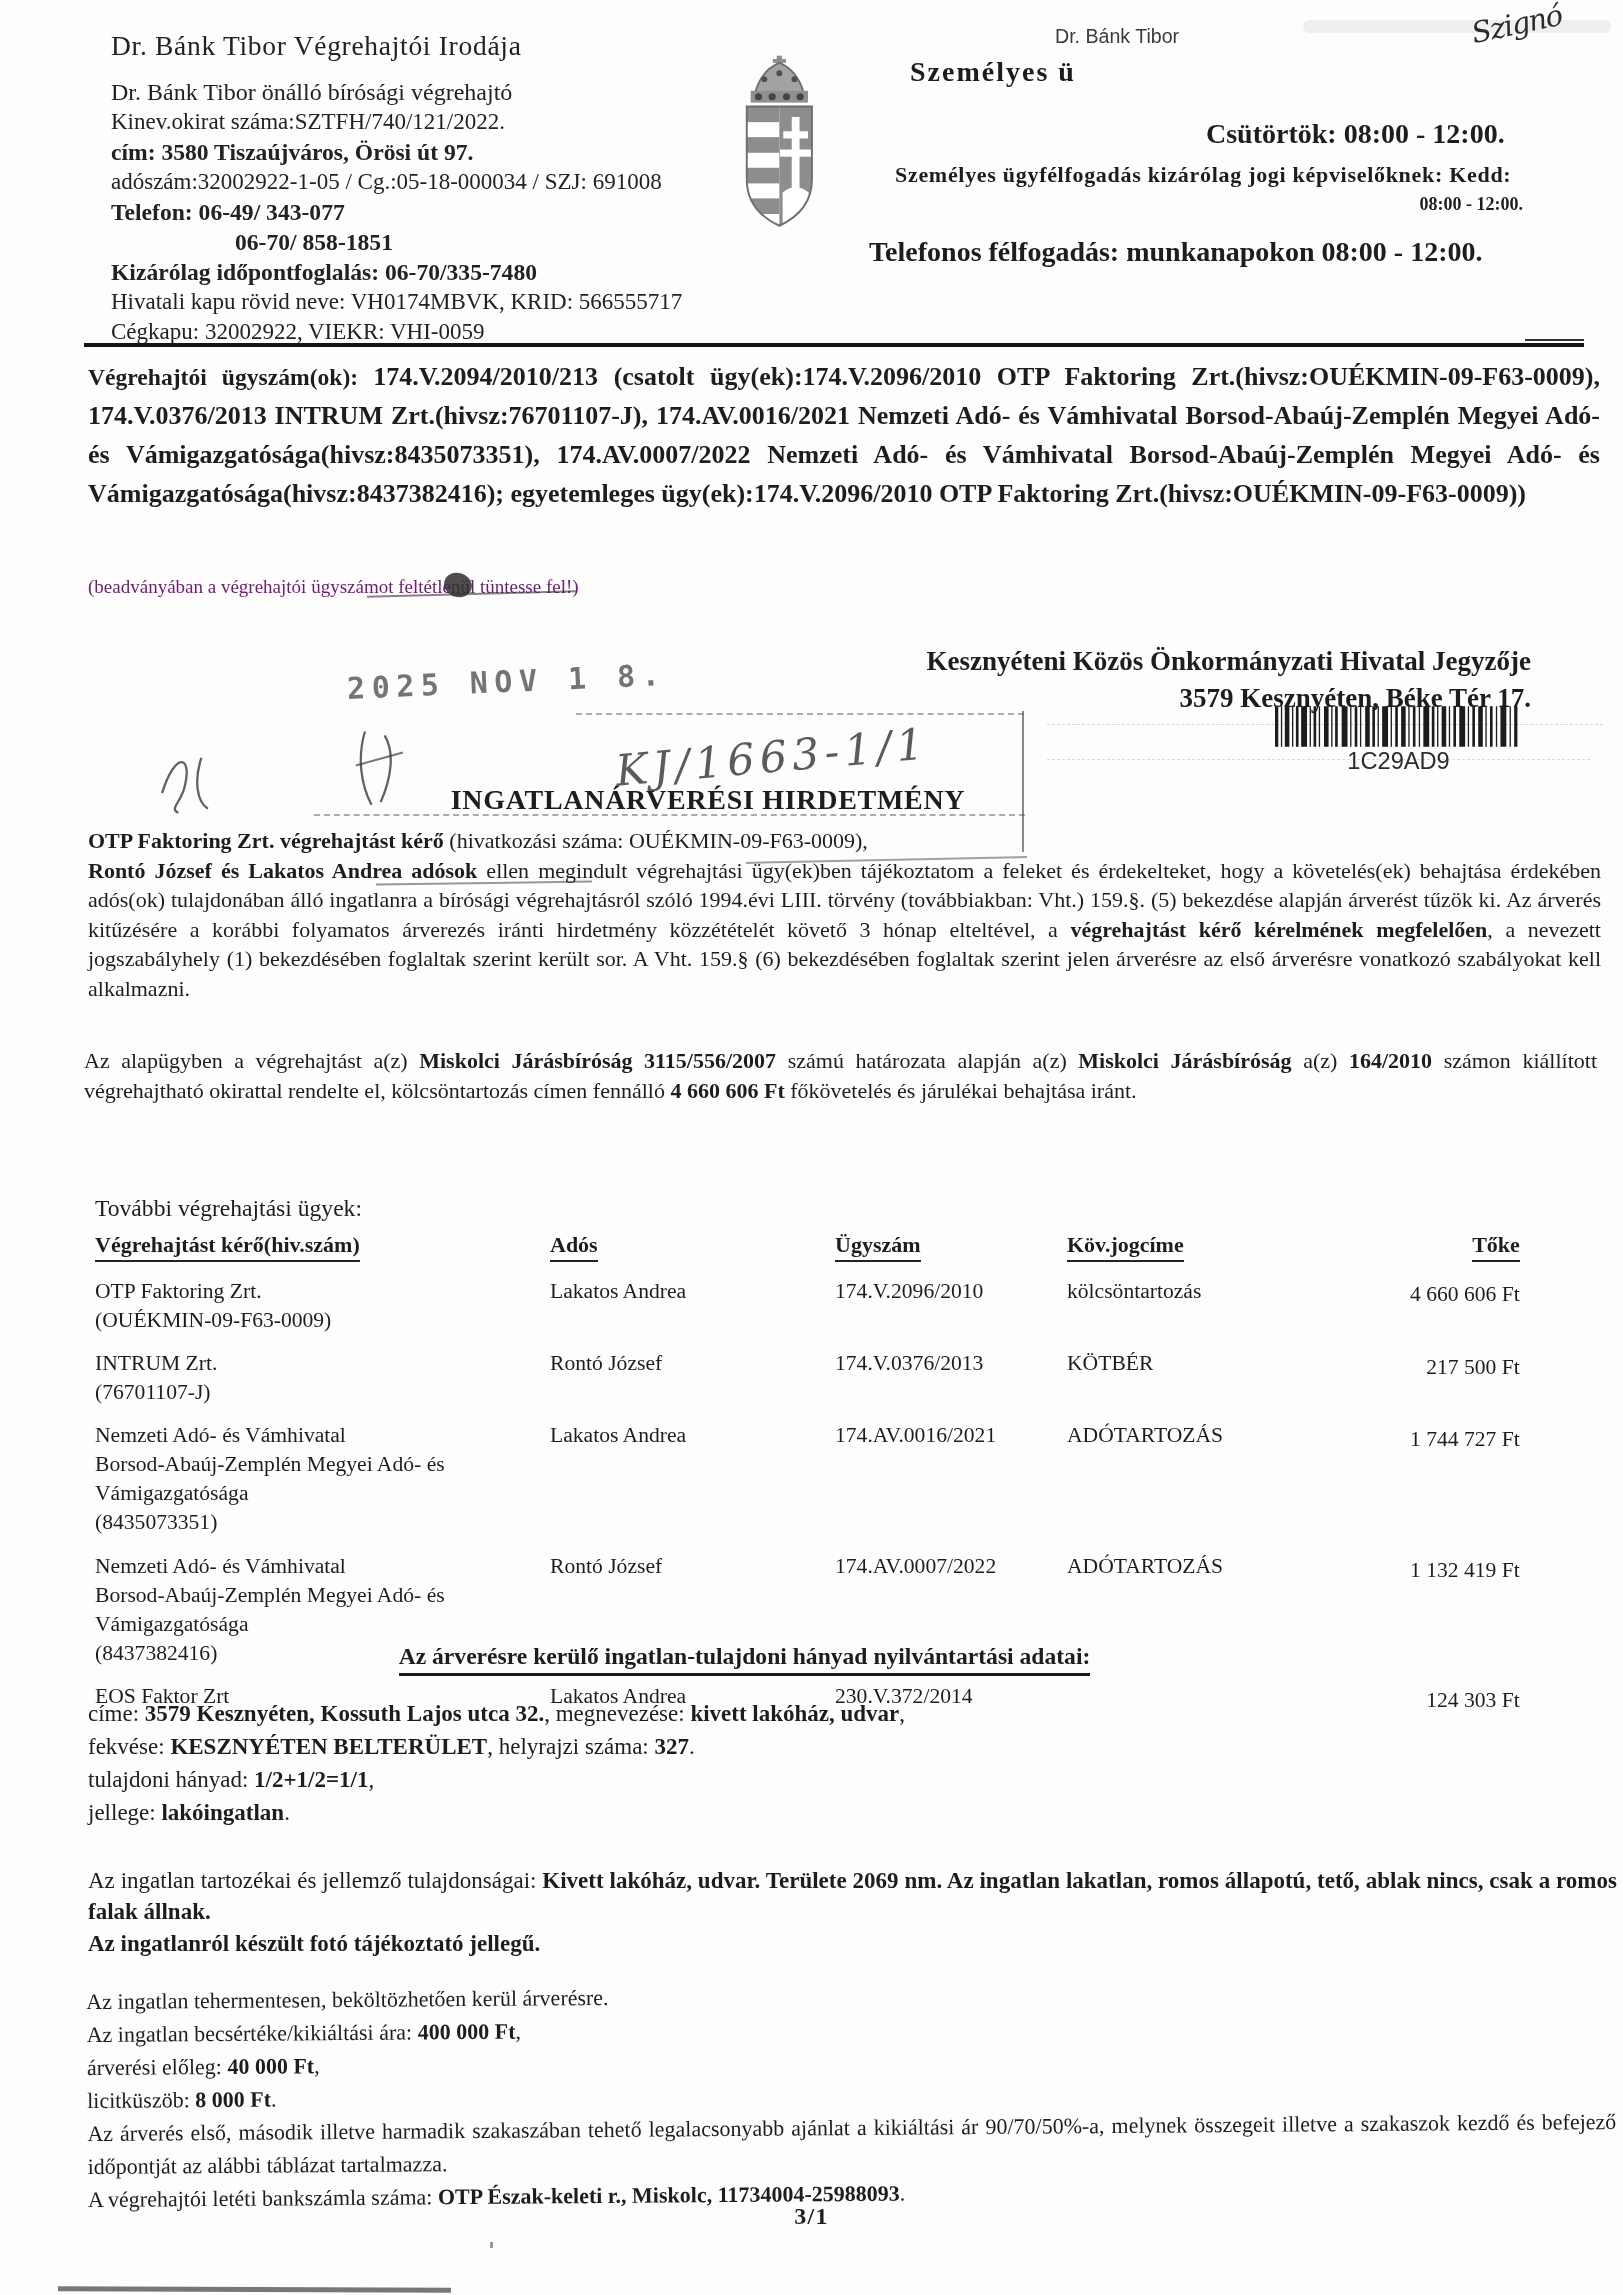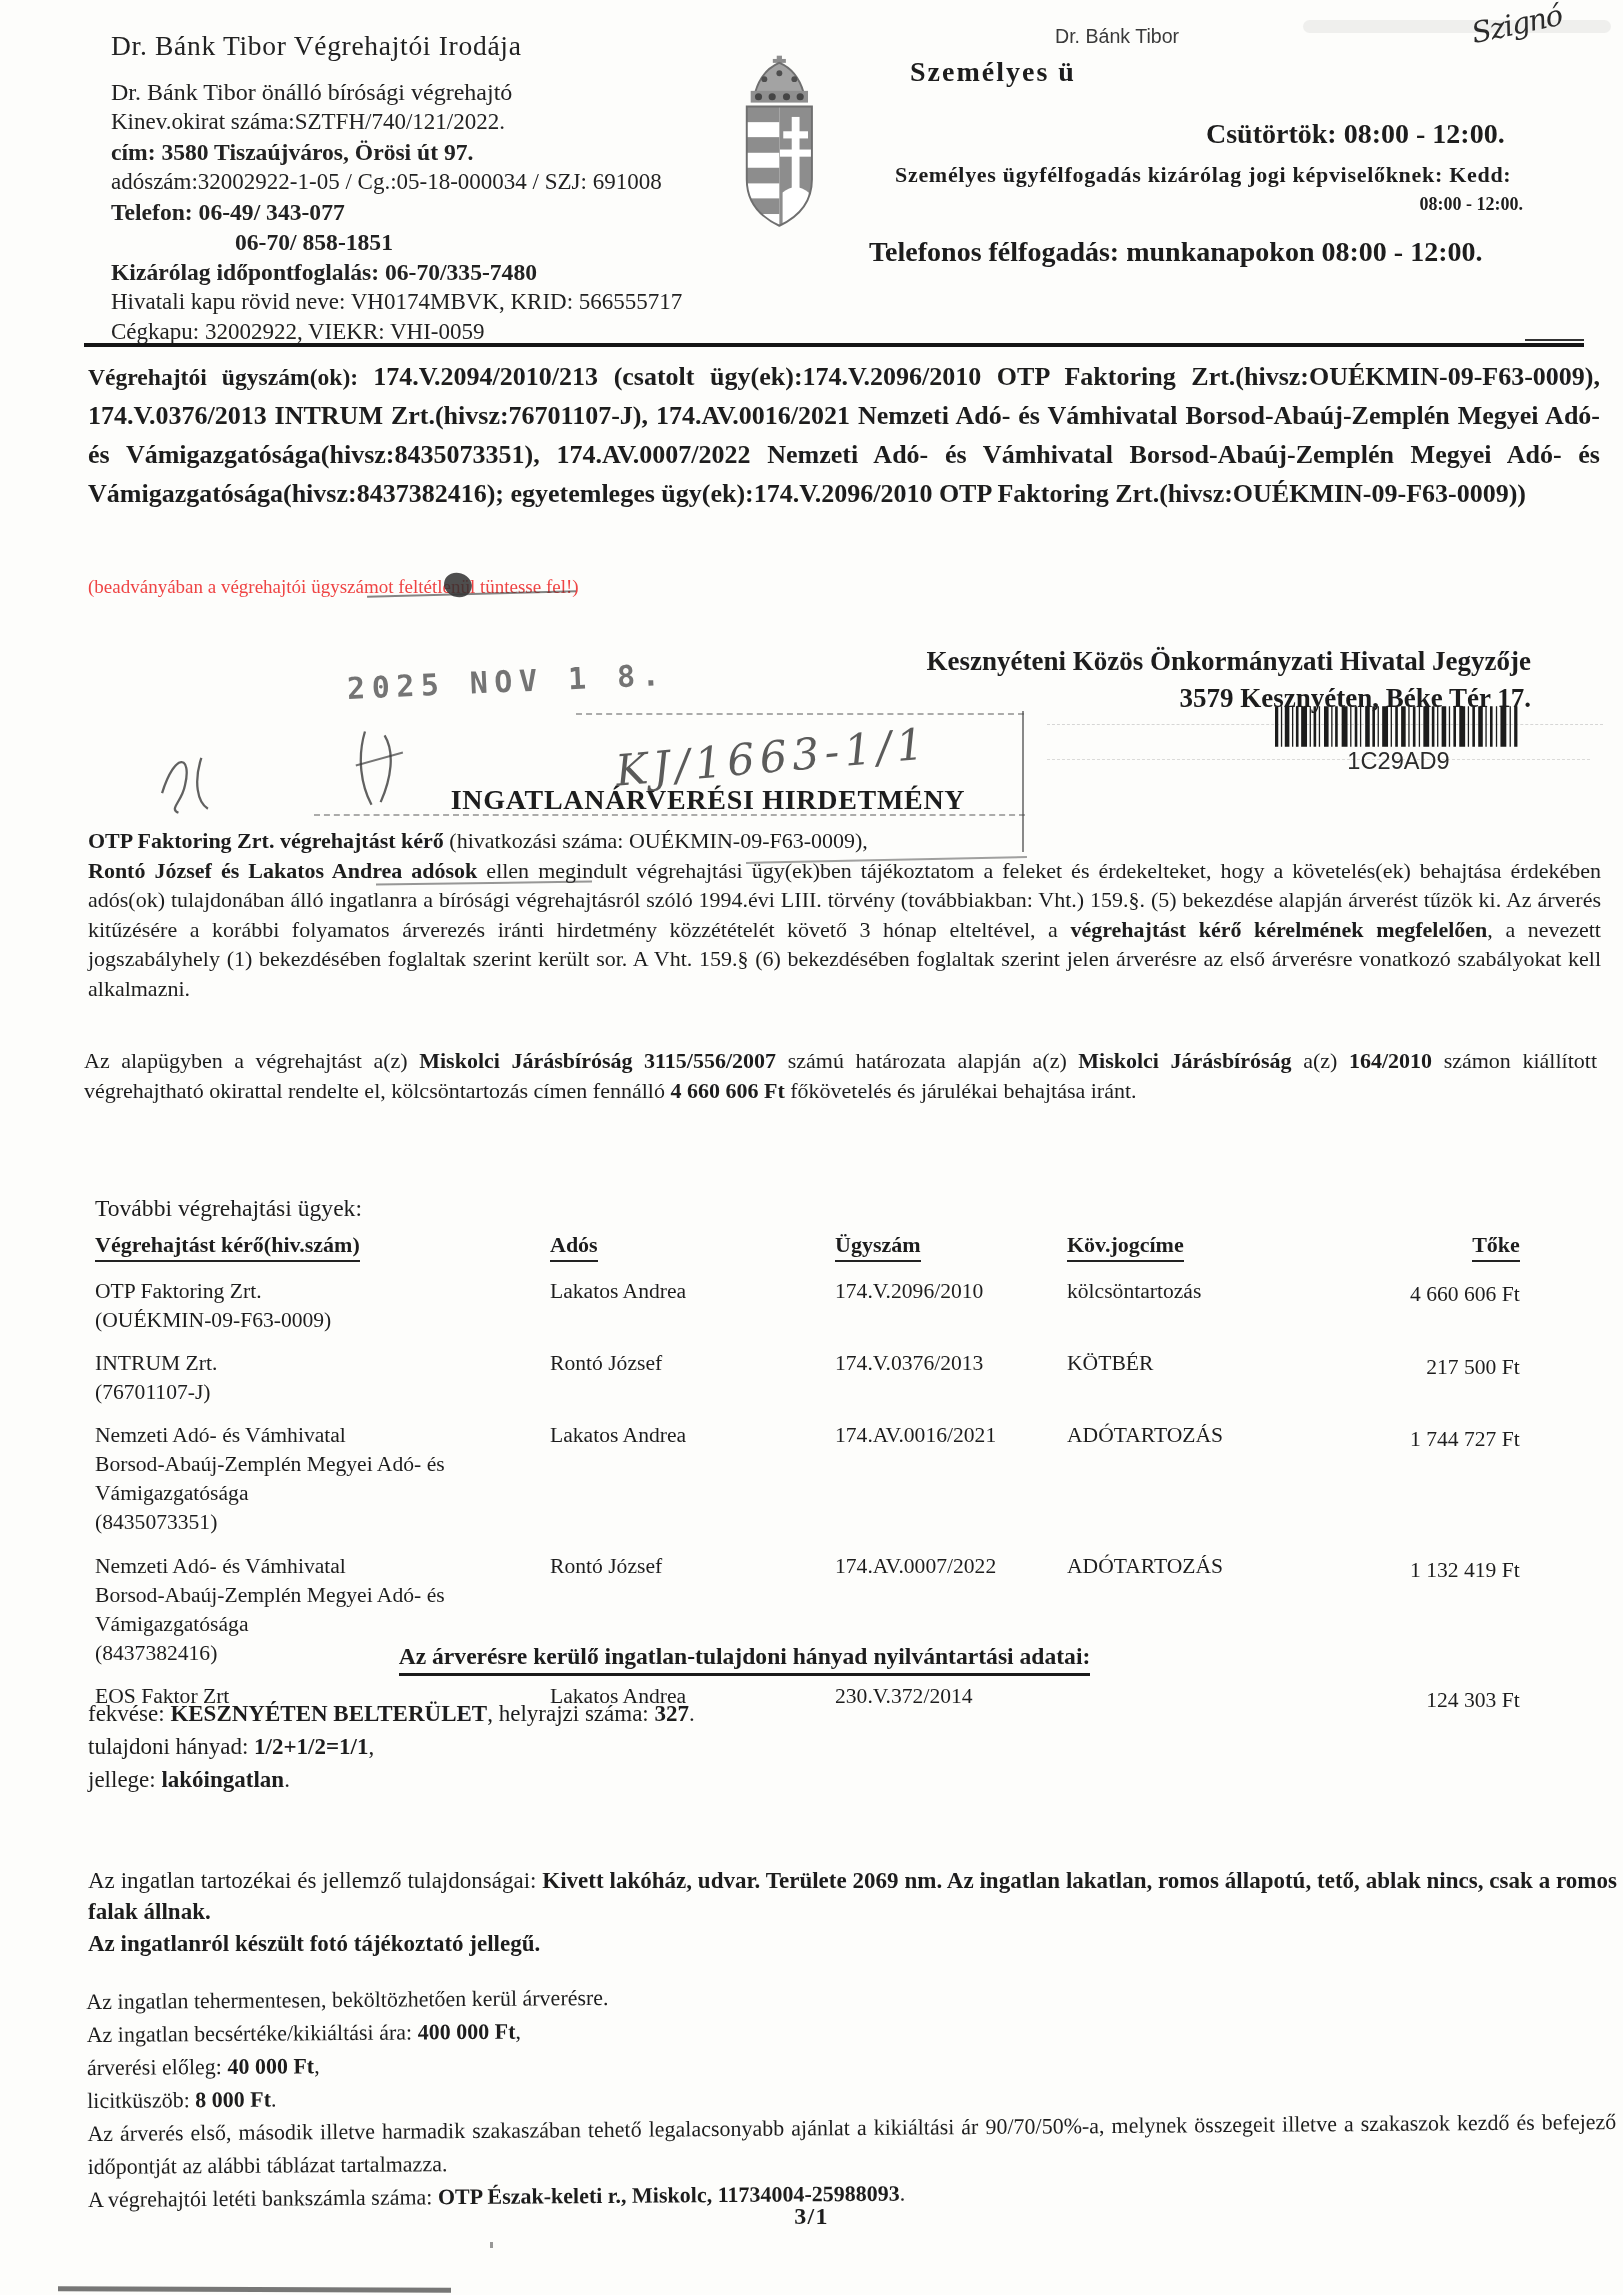--- a/index.html
+++ b/index.html
@@ -31,21 +31,21 @@
   .legal2{right:100px;top:194px;font-size:18px;font-weight:700}
   .phone-hours{left:869px;top:236px;font-size:28px;font-weight:700}
 
   .divider{left:84px;top:343px;width:1500px;height:3.9px;background:#151515}
   .divider-tail{left:1525px;top:339px;width:59px;height:2px;background:#333}
 
   
   .case-block{left:88px;top:360px;width:1512px;line-height:34px;text-align:justify}
   .case-label{font-weight:700;font-size:23.6px}
   .case-nums{font-weight:700;font-size:26px}
-  .case-note{left:88px;top:576px;font-size:19px;color:#ef4444}
+  .case-note{left:88px;top:576px;font-size:19px;color:#701a75}
 
   
   .date-stamp{left:347px;top:664px;font-family:"DejaVu Sans Mono",monospace;font-weight:700;
     font-size:30px;letter-spacing:6.5px;color:#5d5d5d;transform:rotate(-2.5deg);opacity:.85}
   .stamp-vline{left:1022px;top:711px;width:2px;height:141px;background:#3c3c3c;opacity:.6}
   .stamp-hline-top{left:576px;top:713px;width:448px;height:0;border-top:2px dashed #4a4a4a;opacity:.45}
   .stamp-hline-bot{left:314px;top:814px;width:711px;height:0;border-top:2px dashed #4a4a4a;opacity:.45}
   .streak1{left:1047px;top:724px;width:556px;height:0;border-top:1.3px dashed #666;opacity:.25}
   .streak2{left:1047px;top:759px;width:543px;height:0;border-top:1.3px dashed #666;opacity:.22}
   .streak3{left:746px;top:859px;width:281px;height:2px;background:#444;opacity:.5;transform:rotate(-1.2deg)}
@@ -296,20 +296,21 @@
           <div class="c4"></div>
           <div class="c5">124 303 Ft</div>
         </div>
       </div>
   </div>
 
   <div class="abs prop-heading">
     <span>Az árverésre kerülő ingatlan-tulajdoni hányad nyilvántartási adatai:</span>
   </div>
   <div class="abs prop">
+    <div><span>címe: </span><span class="b">3579 Kesznyéten, Kossuth Lajos utca 32.</span><span>, megnevezése: </span><span class="b">kivett lakóház, udvar</span><span>,</span></div>
     <div><span>fekvése: </span><span class="b">KESZNYÉTEN BELTERÜLET</span><span>, helyrajzi száma: </span><span class="b">327</span><span>.</span></div>
     <div><span>tulajdoni hányad:  </span><span class="b">1/2+1/2=1/1</span><span>,</span></div>
     <div><span>jellege: </span><span class="b">lakóingatlan</span><span>.</span></div>
   </div>
 
   <div class="abs features j">
     <div><span>Az ingatlan tartozékai és jellemző tulajdonságai: </span><span class="b">Kivett lakóház, udvar. Területe 2069 nm.  Az ingatlan lakatlan, romos állapotú, tető, ablak nincs, csak a romos falak állnak.</span></div>
     <div class="photo-note">Az ingatlanról készült fotó tájékoztató jellegű.</div>
   </div>
 

